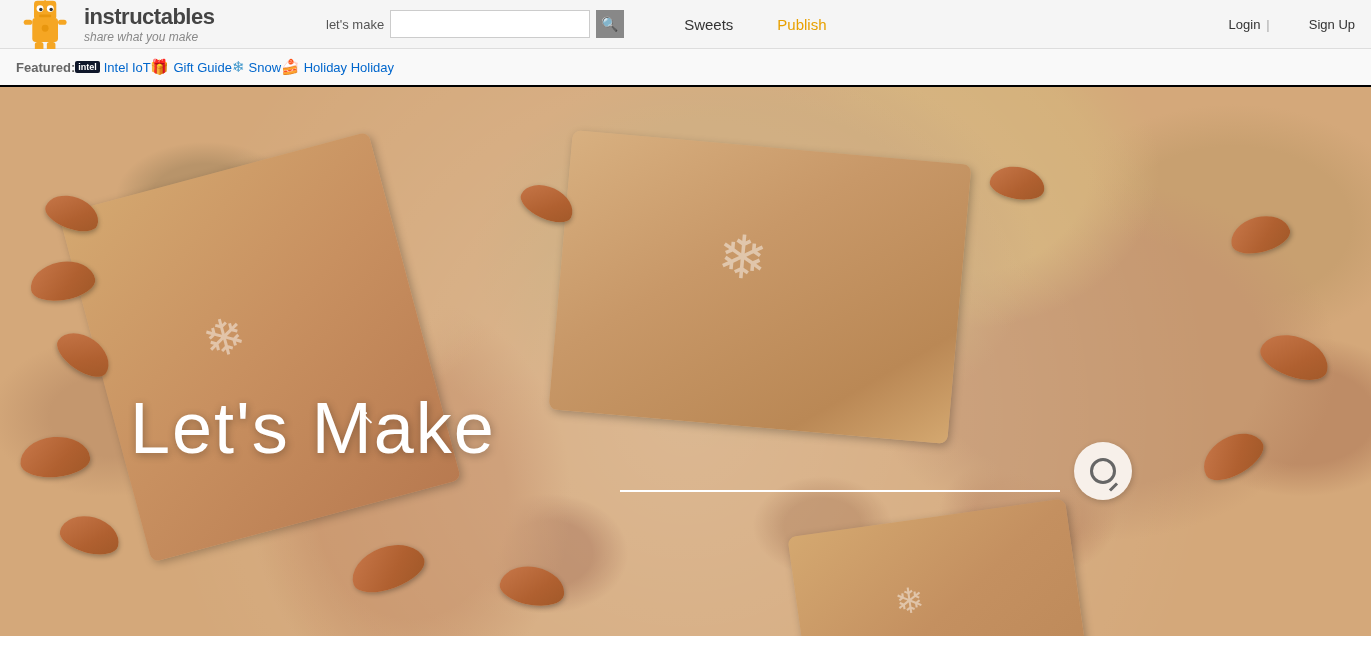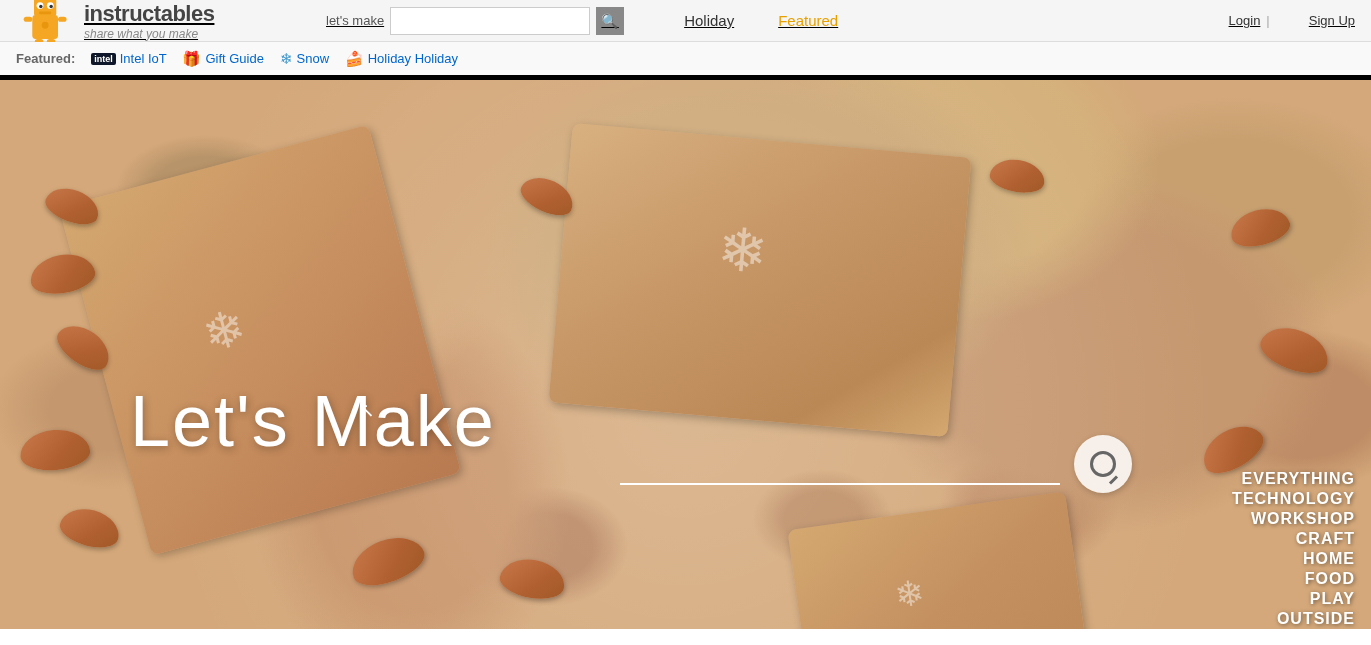--- a/index.html
+++ b/index.html
@@ -5,24 +5,23 @@
     * { margin: 0; padding: 0; box-sizing: border-box; }
     body { font-family: Arial, sans-serif; width: 1371px; height: 645px; overflow: hidden; }
 
     
     #header {
       display: flex;
       align-items: center;
       background: #f5f5f5;
       border-bottom: 1px solid #ddd;
       padding: 0 16px;
-      height: 42px;
+      height: 49px;
       position: relative;
       z-index: 10;
-      text-decoration: underline;
     }
     #logo-area {
       display: flex;
       align-items: center;
       gap: 8px;
       min-width: 300px;
     }
     #logo-robot {
       width: 60px;
       height: 60px;
@@ -123,26 +122,25 @@
       color: #333;
       cursor: pointer;
       margin-left: 33px;
     }
 
     
     #featured-bar {
       display: flex;
       align-items: center;
       background: #f9f9f9;
-      border-bottom: 5px solid #000000;
+      border-bottom: 2px solid #000000;
       padding: 6px 16px;
       height: 38px;
       position: relative;
       z-index: 10;
-      gap: 16px;
     }
     #featured-label {
       font-size: 13px;
       color: #666;
       font-weight: bold;
     }
     .featured-item {
       display: flex;
       align-items: center;
       gap: 4px;
@@ -399,22 +397,22 @@
 
   <div id="search-area">
     <span id="search-label">let's make</span>
     <input id="search-input" type="text" placeholder="" style="">
     <button id="search-button">
       <span>🔍</span>
     </button>
   </div>
 
   <div id="nav-links">
-    <button class="nav-btn">Holiday</button>
-    <button id="publish-btn">Featured</button>
+    <button class="nav-btn">Sweets</button>
+    <button id="publish-btn">Publish</button>
   </div>
 
   <div id="auth-area">
     <button id="login-btn">Login</button>
     <span id="divider">|</span>
     <button id="signup-btn">Sign Up</button>
   </div>
 </div>
 
 <div id="featured-bar">
@@ -460,25 +458,15 @@
 
   <div id="hero-text">Let's Make</div>
 
   <div id="hero-search">
     <input id="hero-search-input" type="text" placeholder="" style="">
     <button id="hero-search-btn">
       <div class="magnifier"></div>
     </button>
   </div>
 
-  <div id="category-nav">
-    <span class="cat-item">EVERYTHING</span>
-    <span class="cat-item">TECHNOLOGY</span>
-    <span class="cat-item">WORKSHOP</span>
-    <span class="cat-item">CRAFT</span>
-    <span class="cat-item">HOME</span>
-    <span class="cat-item">FOOD</span>
-    <span class="cat-item">PLAY</span>
-    <span class="cat-item">OUTSIDE</span>
-  </div>
 
   <div id="cursor">↖</div>
 </div>
 
 </body></html>

